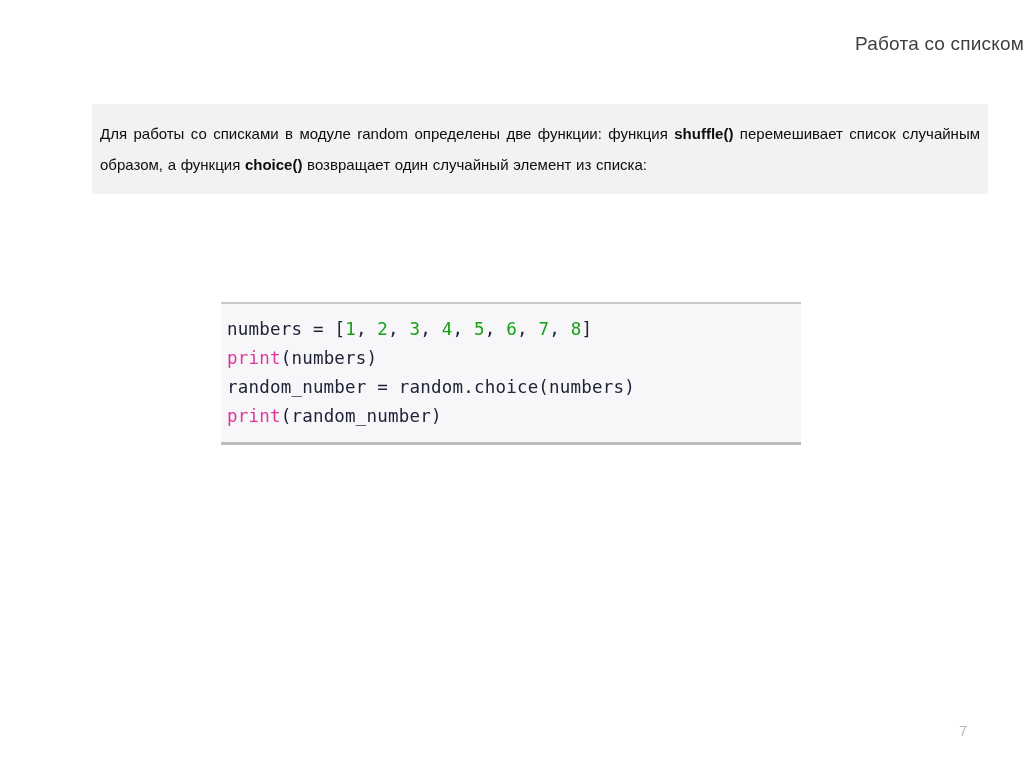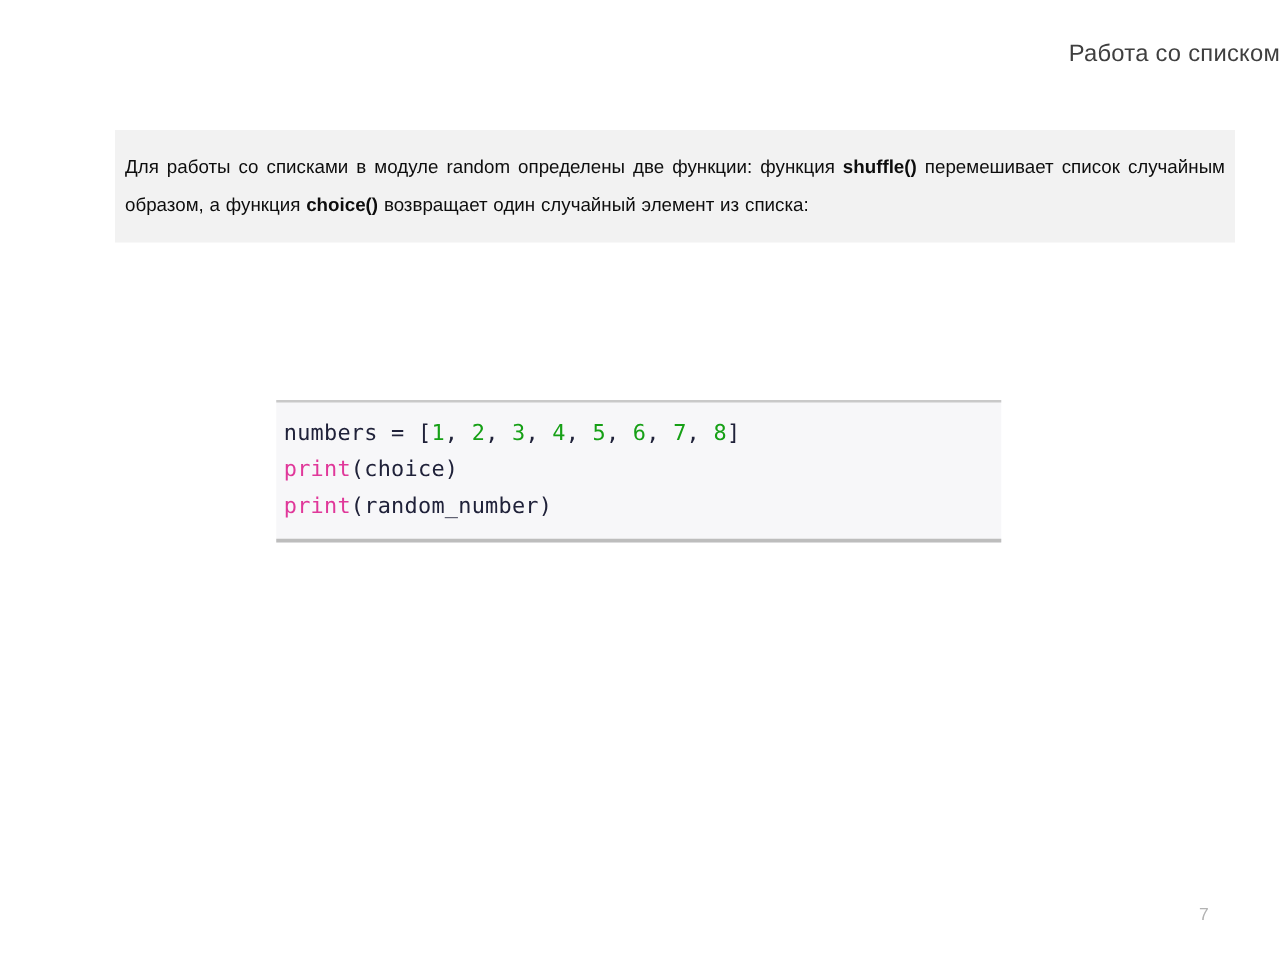--- a/index.html
+++ b/index.html
@@ -57,21 +57,21 @@
     word-spacing: 0.5px;
   }
   .para-text b {
     font-weight: 700;
   }
 
   
   .code-block {
     position: absolute;
     left: 221px;
-    top: 320px;
+    top: 302px;
     width: 580px;
     box-sizing: border-box;
     background: #f7f7f9;
     border-top: 2px solid #c9c9c9;
     border-bottom: 3px solid #bdbdbd;
     padding: 11px 0 11px 6px;
   }
   .code-line {
     font-family: "DejaVu Sans Mono", monospace;
     font-size: 17.5px;
@@ -103,20 +103,21 @@
 
   <div class="slide-title">Работа со списком</div>
 
   <div class="para-block">
     <p class="para-text"><span>Для работы со списками в модуле random определены две функции: функция </span><b>shuffle()</b><span> перемешивает список случайным образом, а функция </span><b>choice()</b><span> возвращает один случайный элемент из списка:</span></p>
   </div>
 
   <div class="code-block">
     <div id="code-lines">
         <div class="code-line"><span class="tok-name">numbers </span><span class="tok-op">= </span><span class="tok-punct">[</span><span class="tok-num">1</span><span class="tok-punct">, </span><span class="tok-num">2</span><span class="tok-punct">, </span><span class="tok-num">3</span><span class="tok-punct">, </span><span class="tok-num">4</span><span class="tok-punct">, </span><span class="tok-num">5</span><span class="tok-punct">, </span><span class="tok-num">6</span><span class="tok-punct">, </span><span class="tok-num">7</span><span class="tok-punct">, </span><span class="tok-num">8</span><span class="tok-punct">]</span></div>
-        <div class="code-line"><span class="tok-builtin">print</span><span class="tok-name">(choice)</span></div>
+        <div class="code-line"><span class="tok-builtin">print</span><span class="tok-name">(numbers)</span></div>
+        <div class="code-line"><span class="tok-name">random_number </span><span class="tok-op">= </span><span class="tok-name">random.choice(numbers)</span></div>
         <div class="code-line"><span class="tok-builtin">print</span><span class="tok-name">(random_number)</span></div>
       </div>
   </div>
 
   <div class="page-number">7</div>
 
 </div>
 
 </body></html>

